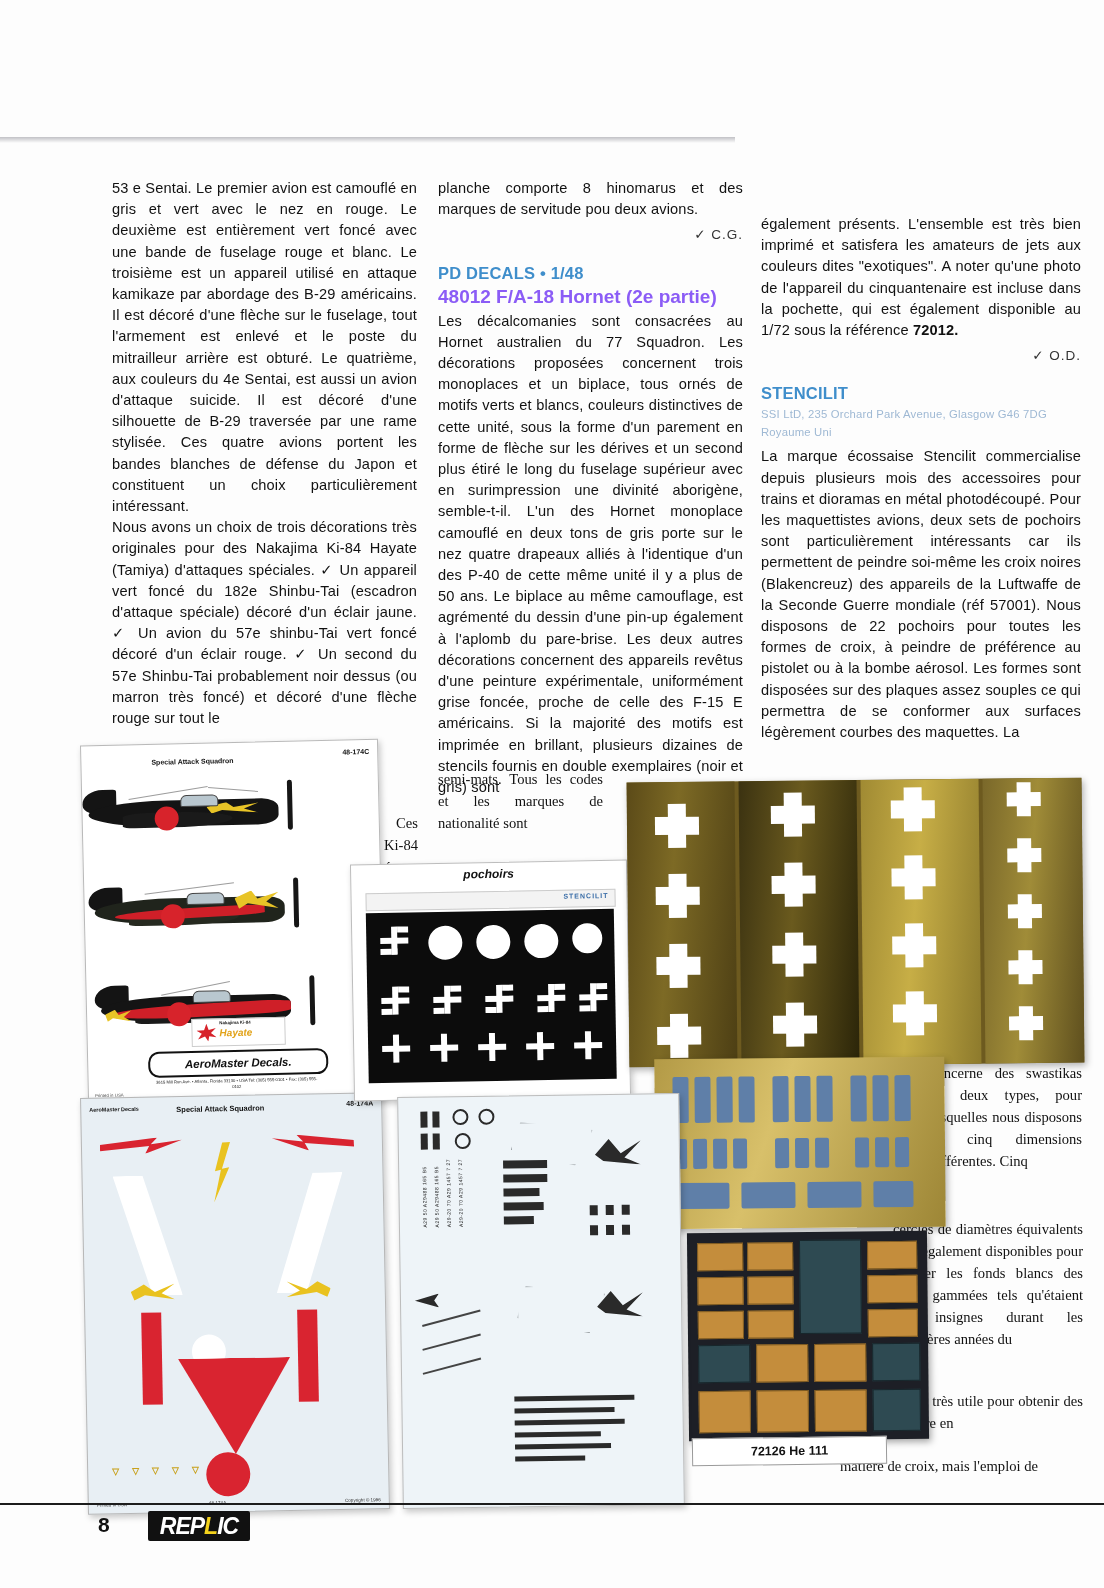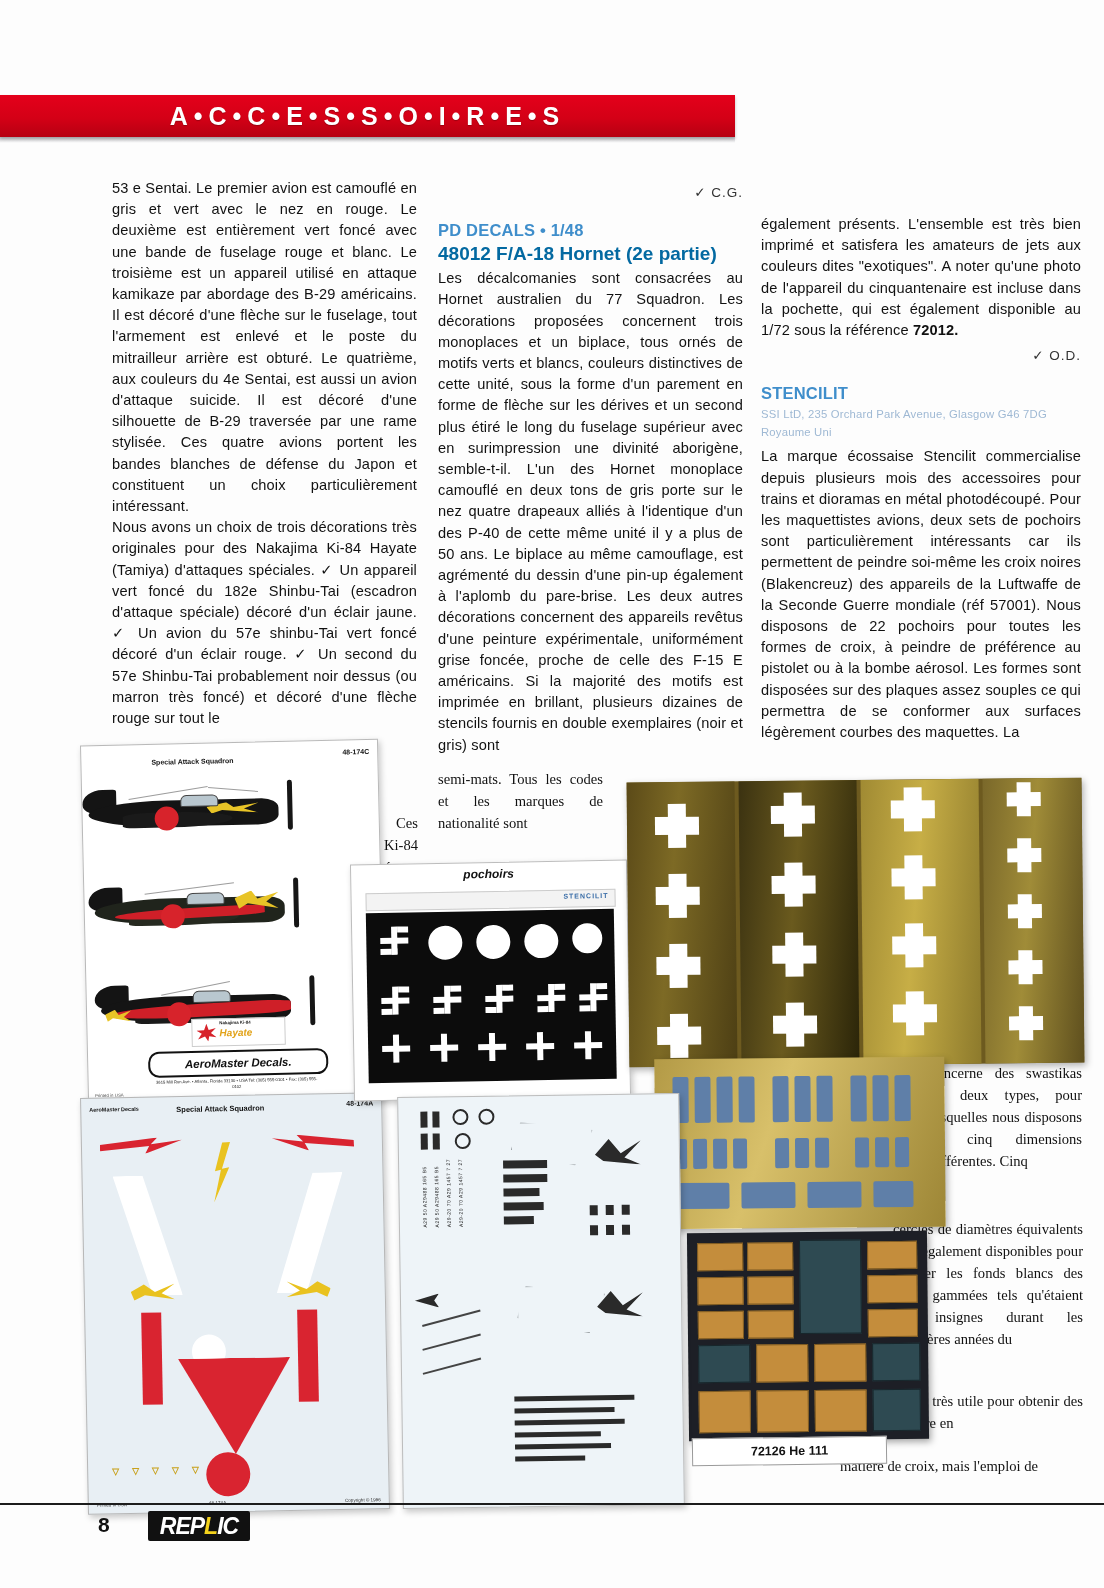--- a/index.html
+++ b/index.html
@@ -47,21 +47,21 @@
   .col p{margin:0 0 0 0;}
   .h-blue{
     color:#2d7fc1;font-weight:bold;font-size:18.5px;line-height:25px;
     margin:6px 0 2px 0;text-align:left;letter-spacing:0px;
   }
   .h-blue-small{
     color:#3f8ecb;font-weight:bold;font-size:16.5px;line-height:22px;
     margin:16px 0 0 0;text-align:left;letter-spacing:.2px;
   }
   .h-blue-big{
-    color:#0369a1;font-weight:bold;font-size:19px;line-height:25px;
+    color:#8b5cf6;font-weight:bold;font-size:19px;line-height:25px;
     margin:0 0 2px 0;text-align:left;letter-spacing:0px;
   }
   .addr{
     color:#9fb9d4;font-size:11.3px;line-height:17px;margin:2px 0 5px 0;
     text-align:left;letter-spacing:.2px;
   }
   .sig{
     text-align:right;font-size:13.5px;color:#333;margin:4px 0 2px 0;
     letter-spacing:1px;
   }
@@ -308,35 +308,31 @@
   #logo-replic .lt{
     font-size:23px;font-weight:bold;color:#fff;font-style:italic;letter-spacing:-1px;
   }
   #logo-replic .accent{color:#f4d21c;}
 </style>
 </head>
 <body>
 
 <div class="page">
 
-  <div class="banner">
-    <div class="banner-inner">
-      <div class="banner-text">A•C•C•E•S•S•O•I•R•E•S</div>
-    </div>
-  </div>
   <div class="banner-shadow"></div>
 
   <div class="col" id="col1">
     <p>53 e Sentai. Le premier avion est camouflé en gris et vert avec le nez en rouge. Le deuxième est entièrement vert foncé avec une bande de fuselage rouge et blanc. Le troisième est un appareil utilisé en attaque kamikaze par abordage des B-29 américains. Il est décoré d'une flèche sur le fuselage, tout l'armement est enlevé et le poste du mitrailleur arrière est obturé. Le quatrième, aux couleurs du 4e Sentai, est aussi un avion d'attaque suicide. Il est décoré d'une silhouette de B-29 traversée par une rame stylisée. Ces quatre avions portent les bandes blanches de défense du Japon et constituent un choix particulièrement intéressant.</p>
     <p>Nous avons un choix de trois décorations très originales pour des Nakajima Ki-84 Hayate (Tamiya) d'attaques spéciales. ✓ Un appareil vert foncé du 182e Shinbu-Tai (escadron d'attaque spéciale) décoré d'un éclair jaune. ✓ Un avion du 57e shinbu-Tai vert foncé décoré d'un éclair rouge. ✓ Un second du 57e Shinbu-Tai probablement noir dessus (ou marron très foncé) et décoré d'une flèche rouge sur tout le</p>
   </div>
 
   <div class="wrap-right" style="left:318px;top:812px;width:100px;text-align:justify;">fuselage. Ces trois Ki-84 étaient basés au Japon en été 1945. La</div>
 
   <div class="col" id="col2">
+    <p>planche comporte 8 hinomarus et des marques de servitude pou deux avions.</p>
     <div class="sig">✓ C.G.</div>
     <div class="h-blue-small">PD DECALS • 1/48</div>
     <div class="h-blue-big">48012 F/A-18 Hornet (2e partie)</div>
     <p>Les décalcomanies sont consacrées au Hornet australien du 77 Squadron. Les décorations proposées concernent trois monoplaces et un biplace, tous ornés de motifs verts et blancs, couleurs distinctives de cette unité, sous la forme d'un parement en forme de flèche sur les dérives et un second plus étiré le long du fuselage supérieur avec en surimpression une divinité aborigène, semble-t-il. L'un des Hornet monoplace camouflé en deux tons de gris porte sur le nez quatre drapeaux alliés à l'identique d'un des P-40 de cette même unité il y a plus de 50 ans. Le biplace au même camouflage, est agrémenté du dessin d'une pin-up également à l'aplomb du pare-brise. Les deux autres décorations concernent des appareils revêtus d'une peinture expérimentale, uniformément grise foncée, proche de celle des F-15 E américains. Si la majorité des motifs est imprimée en brillant, plusieurs dizaines de stencils fournis en double exemplaires (noir et gris) sont</p>
   </div>
   <div class="wrap-right" style="left:438px;top:768px;width:165px;">semi-mats. Tous les codes et les marques de nationalité sont</div>
 
   <div class="col" id="col3">
     <p><span>également présents. L'ensemble est très bien imprimé et satisfera les amateurs de jets aux couleurs dites "exotiques". A noter qu'une photo de l'appareil du cinquantenaire est incluse dans la pochette, qui est également disponible au 1/72 sous la référence</span> <b class="ref">72012.</b></p>
     <div class="sig">✓ O.D.</div>

